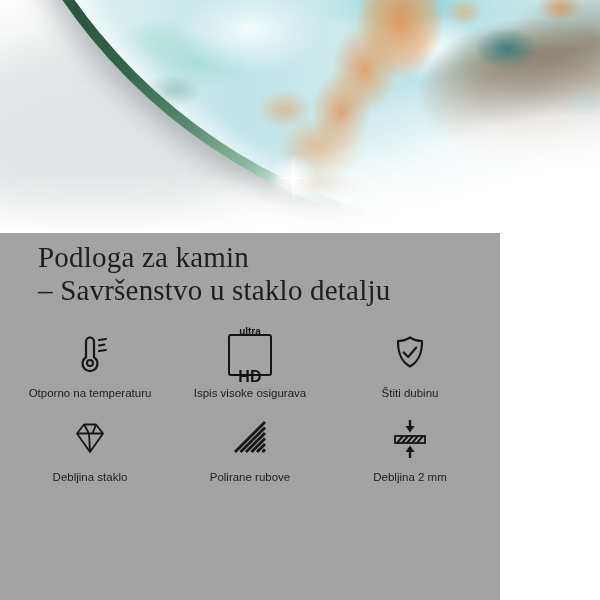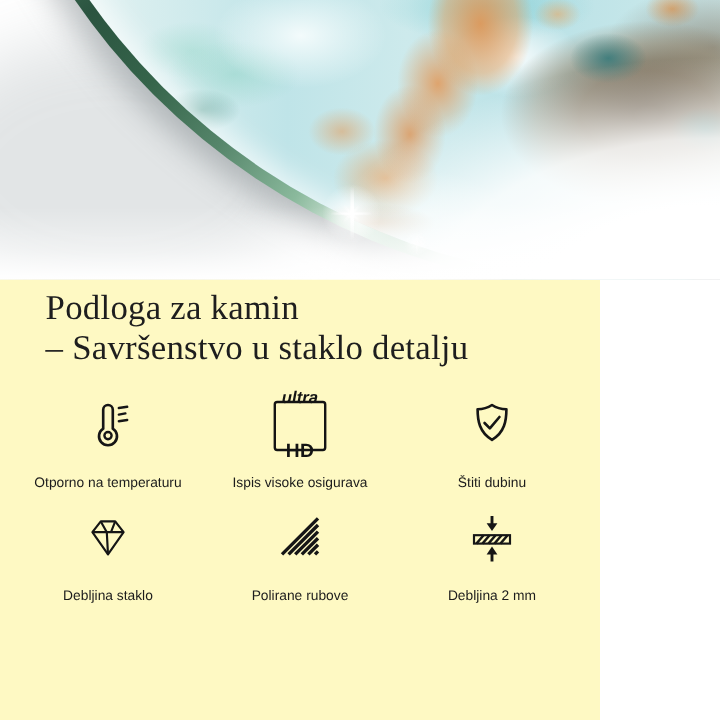--- a/index.html
+++ b/index.html
@@ -1,18 +1,18 @@
 <!DOCTYPE html>
 <html><head>
 <meta charset="utf-8">
 <style>
   html,body{margin:0;padding:0;}
   body{width:600px;height:600px;overflow:hidden;background:#ffffff;
        font-family:"Liberation Sans","DejaVu Sans",sans-serif;}
-  .page{position:relative;width:500px;height:600px;background:#fef9c3;}
+  .page{position:relative;width:500px;height:600px;background:#a3a3a3;}
 
   
   .hero{position:relative;width:600px;height:233px;overflow:hidden;background:#fff;}
   .ambient-shadow{position:absolute;left:-70px;top:28px;width:330px;height:230px;
       border-radius:50%;background:rgba(125,135,140,0.22);filter:blur(28px);}
   .glass-shadow{position:absolute;left:-48px;top:-880px;width:1132px;height:1132px;
       border-radius:50%;background:rgba(105,115,118,0.42);filter:blur(13px);}
   .glass-rim{position:absolute;left:-36px;top:-877px;width:1120px;height:1120px;border-radius:50%;
       background:conic-gradient(from 0deg at 50% 50%,
         rgba(0,0,0,0) 0deg,rgba(0,0,0,0) 177deg,
@@ -64,25 +64,25 @@
   .title{margin:8px 38px 0 38px;font-family:"Liberation Serif","DejaVu Serif",serif;
       font-size:29px;line-height:33px;color:#1e1e1e;letter-spacing:0.2px;}
   .description{margin:11px 36px 0 38px;font-size:12.5px;line-height:22px;
       color:#3c3c3c;letter-spacing:-0.2px;}
 
   
   .features{display:grid;grid-template-columns:repeat(3,1fr);row-gap:18px;
       margin:26px 10px 0 10px;}
   .feature{display:flex;flex-direction:column;align-items:center;}
   .feature .icon-box{height:44px;display:flex;align-items:center;justify-content:center;}
-  .feature .label{margin-top:20px;font-size:11.5px;color:#1c1c1c;text-align:center;}
+  .feature .label{margin-top:10px;font-size:11.5px;color:#1c1c1c;text-align:center;}
   svg.glyph{display:block;}
   .uhd-box{width:40px;height:38px;border:2.6px solid #141414;border-radius:3px;
       display:flex;flex-direction:column;align-items:center;justify-content:center;color:#141414;}
-  .uhd-box .uhd-top{font-size:14px;font-weight:bold;line-height:11px;font-style:italic;}
+  .uhd-box .uhd-top{font-size:10px;font-weight:bold;line-height:11px;}
   .uhd-box .uhd-bottom{font-size:16px;font-weight:bold;line-height:15px;letter-spacing:0.3px;margin-top:32px;}
 </style>
 </head>
 <body>
 
 <div class="page">
 
   <div class="hero">
     <div class="ambient-shadow"></div>
     <div class="glass-shadow"></div>

